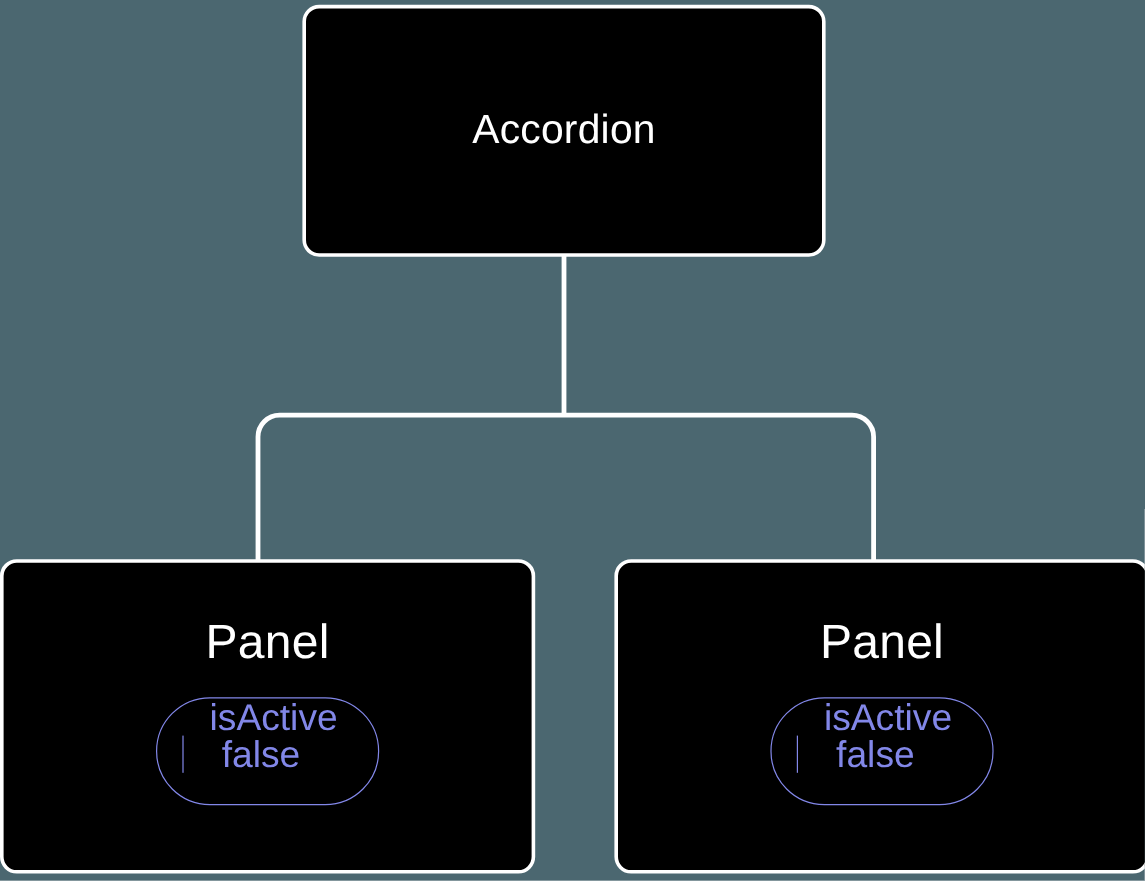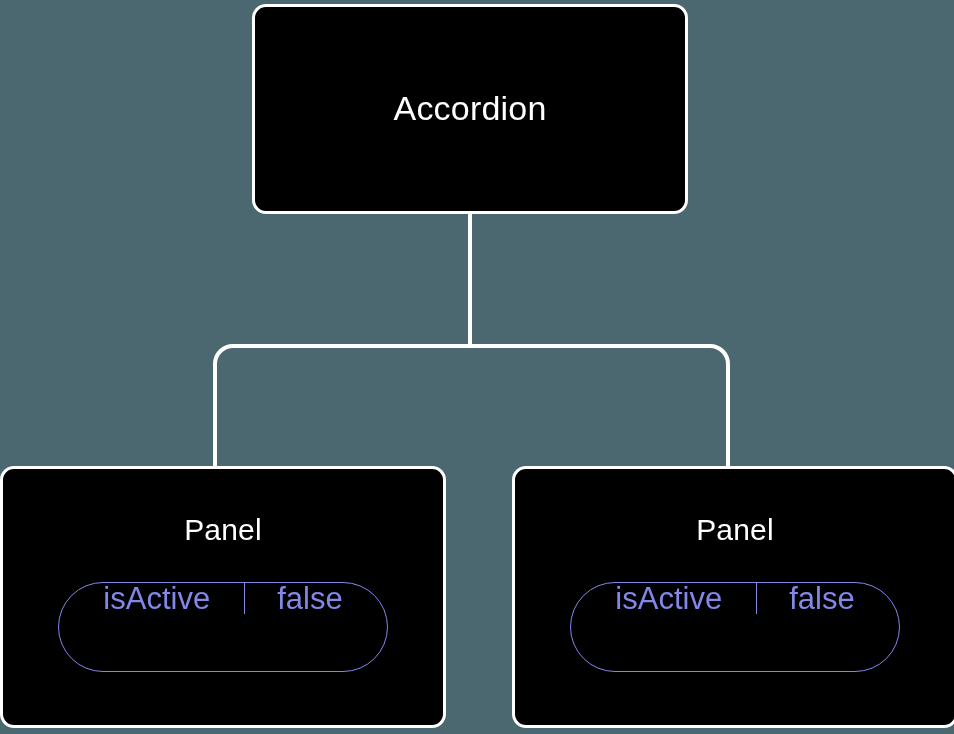--- a/index.html
+++ b/index.html
@@ -71,33 +71,34 @@
   .node-title {
     color: #ffffff;
     font-size: 34px;
     line-height: 1.1;
     font-weight: 400;
     letter-spacing: 0.2px;
     white-space: nowrap;
   }
 
   .node-title.small {
-    font-size: 30px;
+    font-size: 40px;
   }
 
   
   .prop-badge {
-    margin-top: 36px;
+    margin-top: 24px;
     display: flex;
-    align-items: flex-start;
+    align-items: center;
     border: 1.6px solid #8287e8;
     border-radius: 999px;
     height: 88px;
     overflow: hidden;
     background: transparent;
+    flex-direction: column;
   }
 
   .prop-key,
   .prop-value {
     display: flex;
     align-items: center;
     justify-content: center;
     color: #8287e8;
     font-size: 31px;
     line-height: 1;

